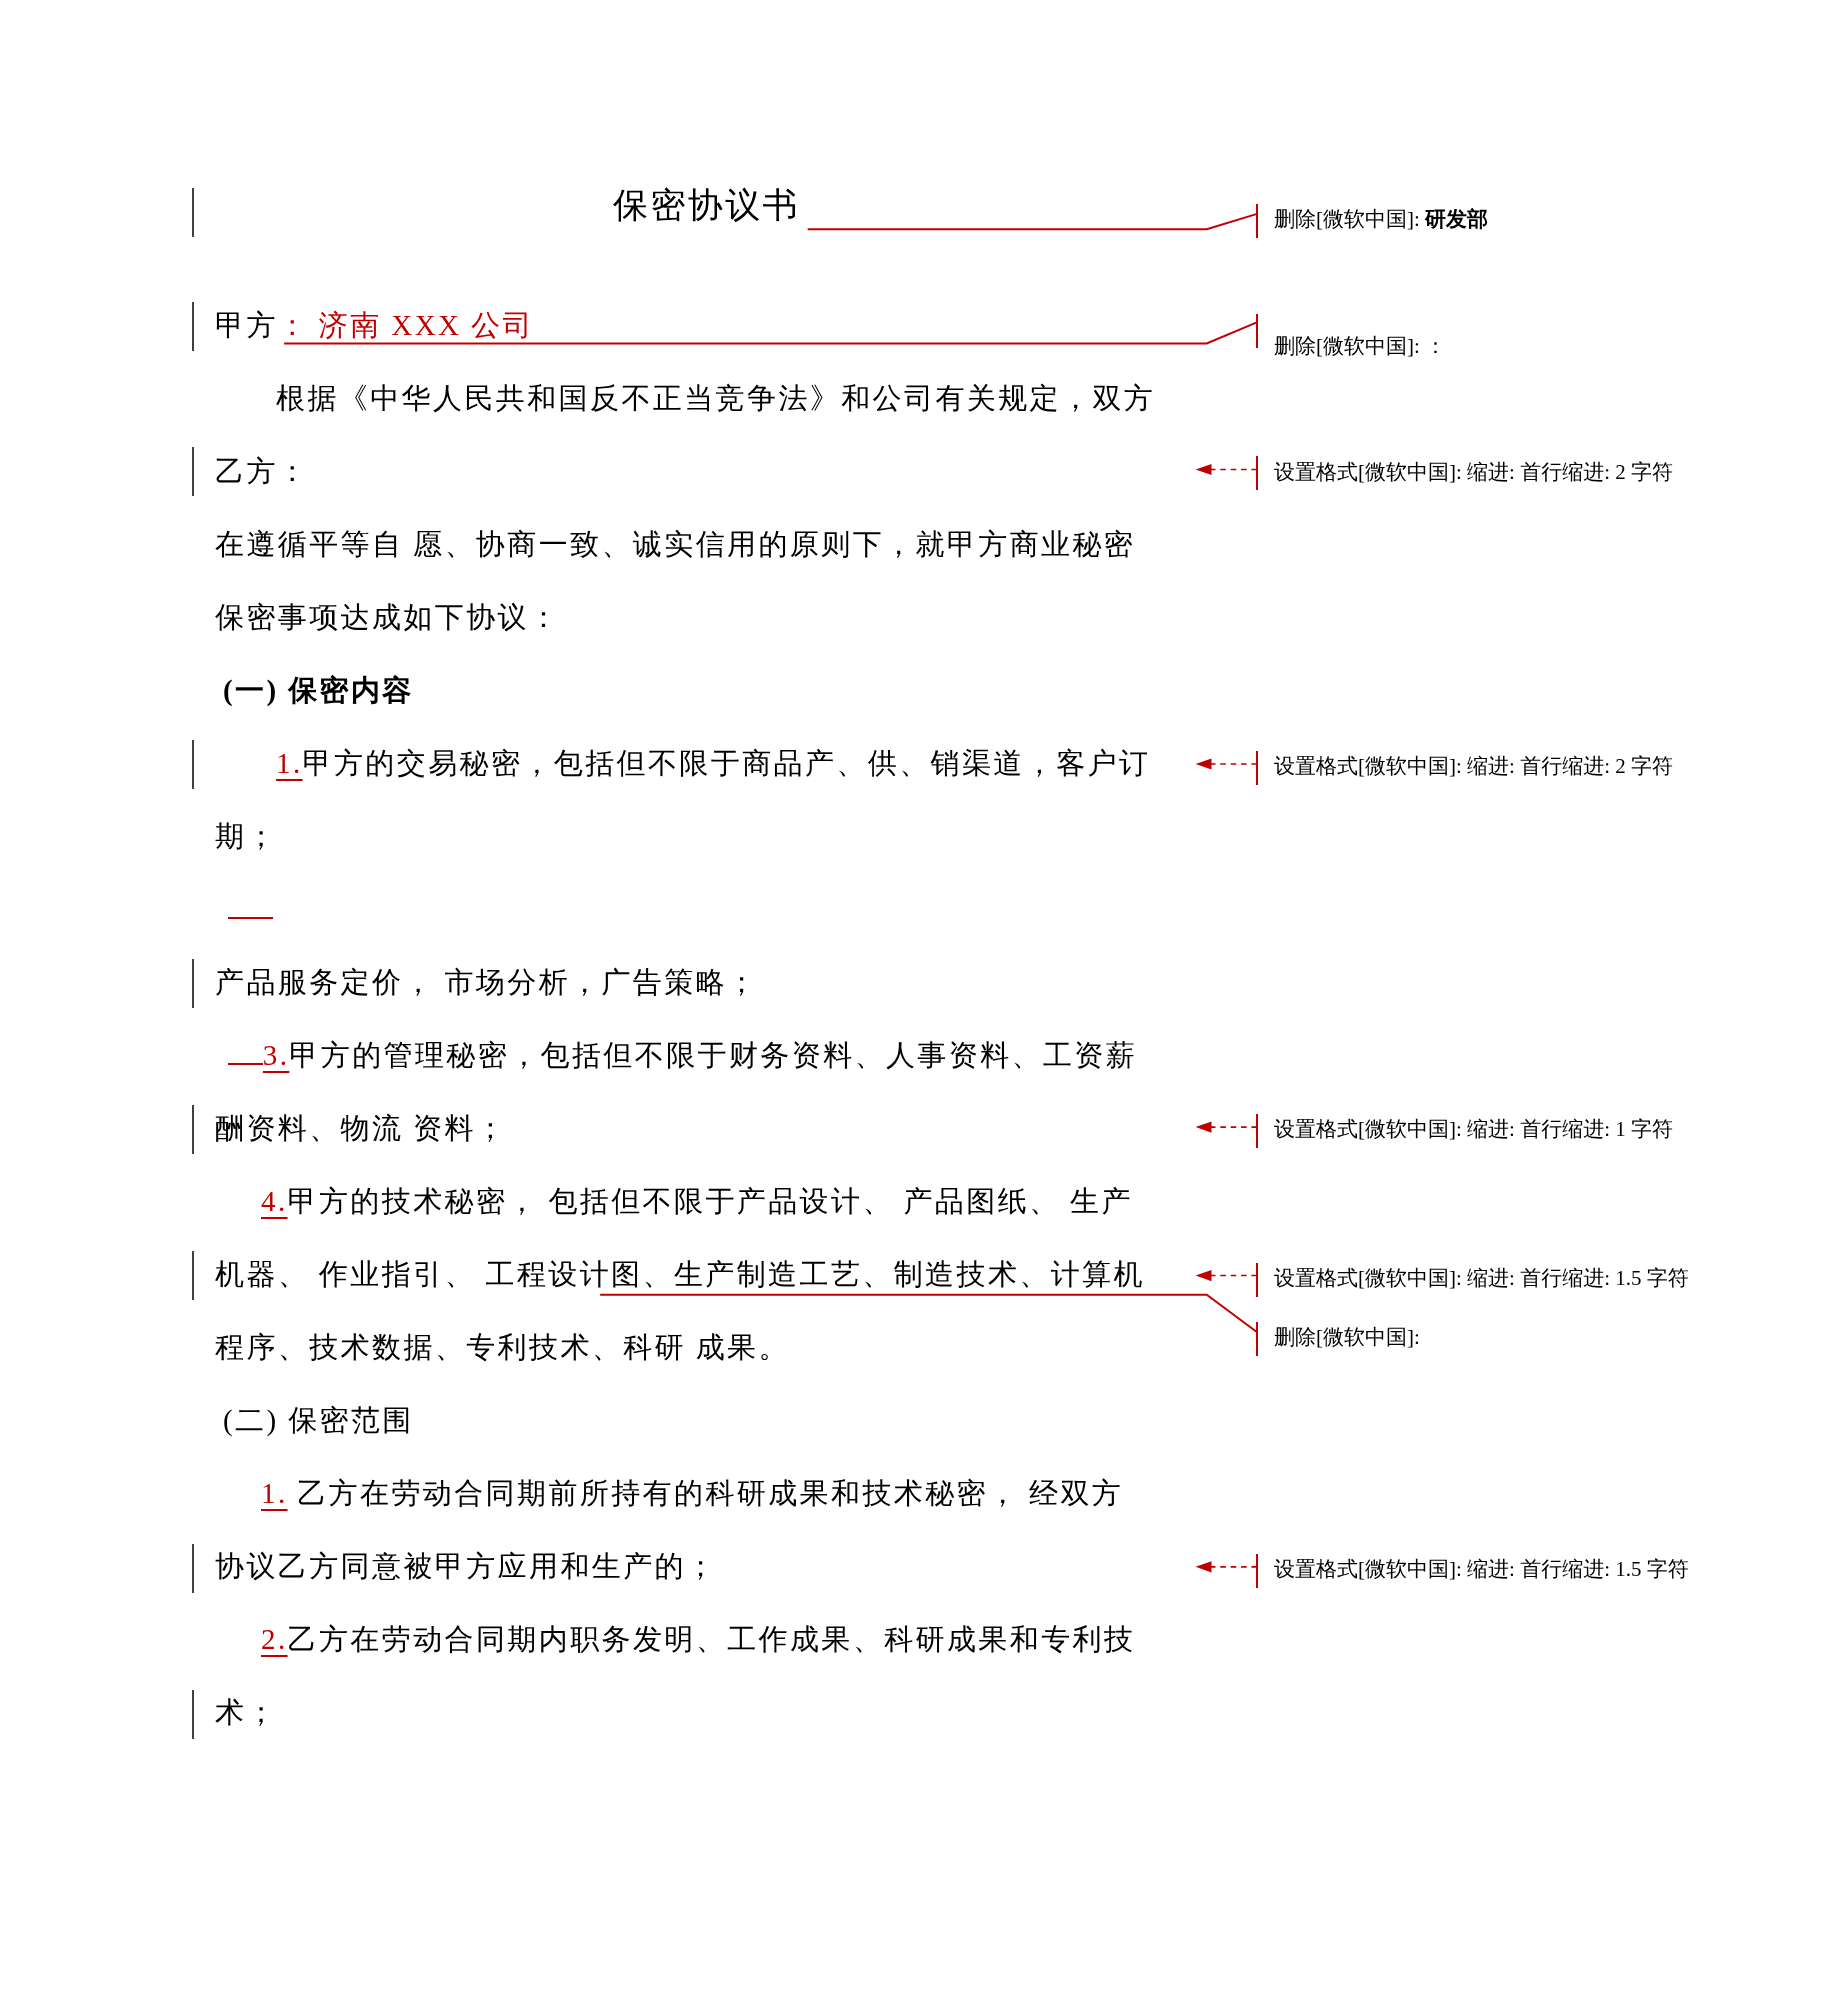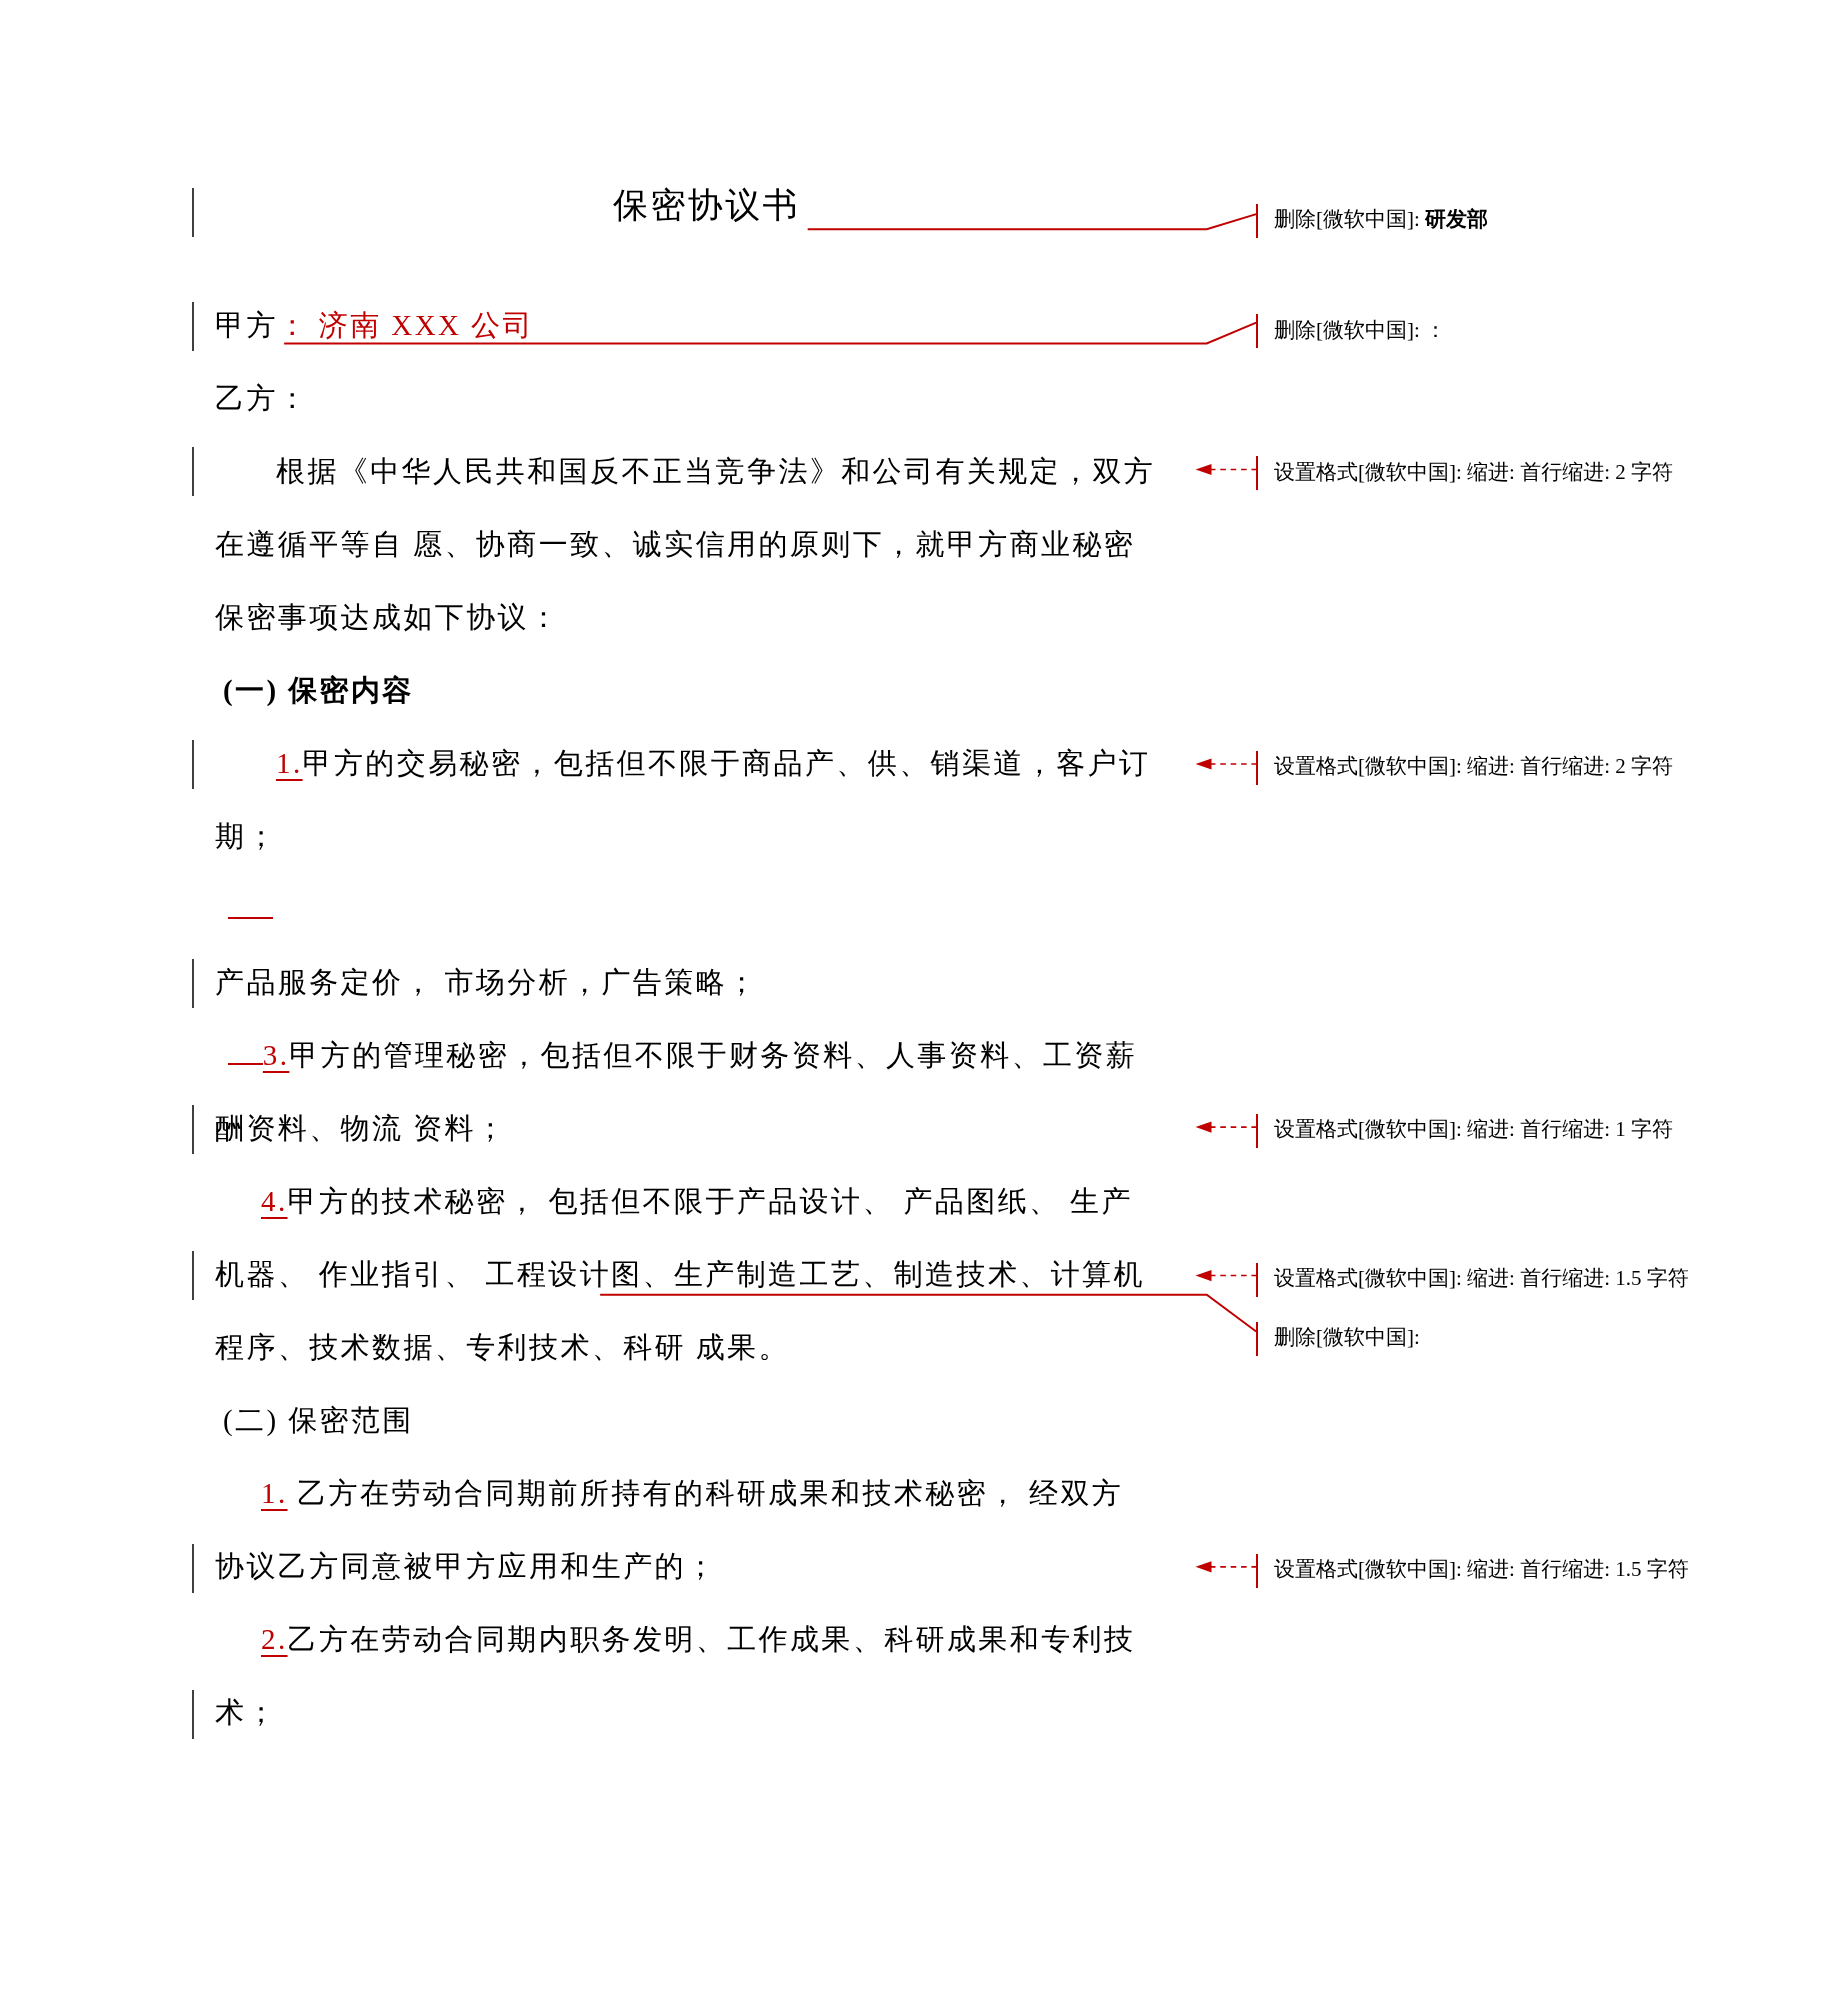--- a/index.html
+++ b/index.html
@@ -46,22 +46,22 @@
       <div class="change-bar" style="top: 740px; height: 49px; background: rgb(64, 64, 64);"></div>
       <div class="change-bar" style="top: 959px; height: 49px; background: rgb(64, 64, 64);"></div>
       <div class="change-bar" style="top: 1105px; height: 49px; background: rgb(64, 64, 64);"></div>
       <div class="change-bar" style="top: 1251px; height: 49px; background: rgb(64, 64, 64);"></div>
       <div class="change-bar" style="top: 1544px; height: 49px; background: rgb(64, 64, 64);"></div>
       <div class="change-bar" style="top: 1690px; height: 49px; background: rgb(64, 64, 64);"></div>
     </div>
   <h1 class="doc-title">保密协议书</h1>
   <div class="body-text">
       <div class="line" style="padding-left: 0px;"><span class="seg-n">甲方</span><span class="seg-r">： 济南 XXX 公司</span></div>
+      <div class="line" style="padding-left: 61px;"><span class="seg-n">根据《中华人民共和国反不正当竞争法》和公司有关规定，双方</span></div>
       <div class="line" style="padding-left: 0px;"><span class="seg-n">乙方：</span></div>
-      <div class="line" style="padding-left: 61px;"><span class="seg-n">根据《中华人民共和国反不正当竞争法》和公司有关规定，双方</span></div>
       <div class="line" style="padding-left: 0px;"><span class="seg-n">在遵循平等自 愿、协商一致、诚实信用的原则下，就甲方商业秘密</span></div>
       <div class="line" style="padding-left: 0px;"><span class="seg-n">保密事项达成如下协议：</span></div>
       <div class="line" style="padding-left: 8px; font-weight: bold;"><span class="seg-n">(一) 保密内容</span></div>
       <div class="line" style="padding-left: 61px;"><span class="seg-ru">1.</span><span class="seg-n">甲方的交易秘密，包括但不限于商品产、供、销渠道，客户订</span></div>
       <div class="line" style="padding-left: 0px;"><span class="seg-n">期；</span></div>
       <div class="line" style="padding-left: 12.8px;"><span class="seg-lead" style="width: 45px;"></span></div>
       <div class="line" style="padding-left: 0px;"><span class="seg-n">产品服务定价， 市场分析，广告策略；</span></div>
       <div class="line" style="padding-left: 12.8px;"><span class="seg-lead" style="width: 35px;"></span><span class="seg-ru">3.</span><span class="seg-n">甲方的管理秘密，包括但不限于财务资料、人事资料、工资薪</span></div>
       <div class="line" style="padding-left: 0px;"><span class="seg-n">酬资料、物流 资料；</span></div>
       <div class="line" style="padding-left: 46px;"><span class="seg-ru">4.</span><span class="seg-n">甲方的技术秘密， 包括但不限于产品设计、 产品图纸、 生产</span></div>
@@ -85,21 +85,21 @@
       <polygon points="1498,1412 1518,1405 1518,1419" fill="#c00000"></polygon>
       <line x1="1516" y1="1598" x2="1574" y2="1598" stroke="#c00000" stroke-width="2" stroke-dasharray="7 6"></line>
       <polygon points="1498,1598 1518,1591 1518,1605" fill="#c00000"></polygon>
       <line x1="1516" y1="1963" x2="1574" y2="1963" stroke="#c00000" stroke-width="2" stroke-dasharray="7 6"></line>
       <polygon points="1498,1963 1518,1956 1518,1970" fill="#c00000"></polygon>
     </svg>
   <div>
       <div class="note-bar" style="top: 204px;"></div>
       <div class="margin-note" style="top: 207px;"><span>删除[微软中国]: </span><span class="note-strong">研发部</span></div>
       <div class="note-bar" style="top: 314px;"></div>
-      <div class="margin-note" style="top: 318px;"><span>删除[微软中国]: </span><span>：</span></div>
+      <div class="margin-note" style="top: 334px;"><span>删除[微软中国]: </span><span>：</span></div>
       <div class="note-bar" style="top: 456px;"></div>
       <div class="margin-note" style="top: 460px;"><span>设置格式[微软中国]: </span><span>缩进: 首行缩进: 2 字符</span></div>
       <div class="note-bar" style="top: 751px;"></div>
       <div class="margin-note" style="top: 754px;"><span>设置格式[微软中国]: </span><span>缩进: 首行缩进: 2 字符</span></div>
       <div class="note-bar" style="top: 1114px;"></div>
       <div class="margin-note" style="top: 1117px;"><span>设置格式[微软中国]: </span><span>缩进: 首行缩进: 1 字符</span></div>
       <div class="note-bar" style="top: 1263px;"></div>
       <div class="margin-note" style="top: 1266px;"><span>设置格式[微软中国]: </span><span>缩进: 首行缩进: 1.5 字符</span></div>
       <div class="note-bar" style="top: 1322px;"></div>
       <div class="margin-note" style="top: 1325px;"><span>删除[微软中国]: </span><span></span></div>

